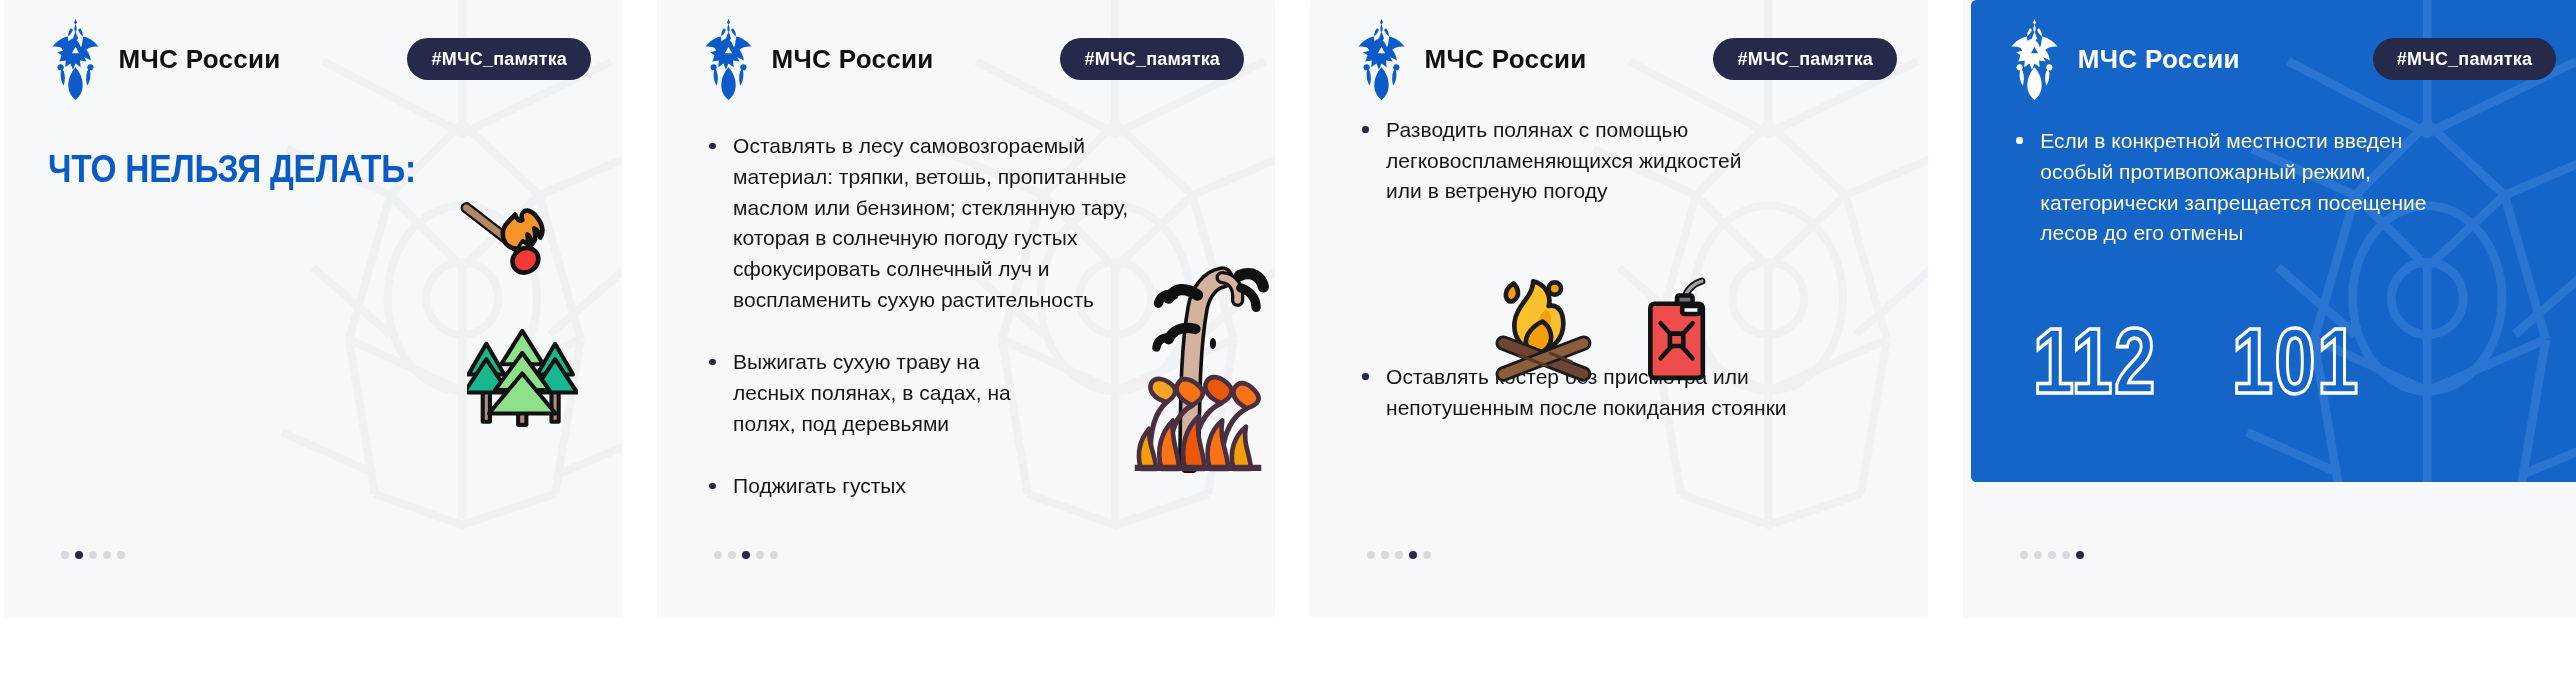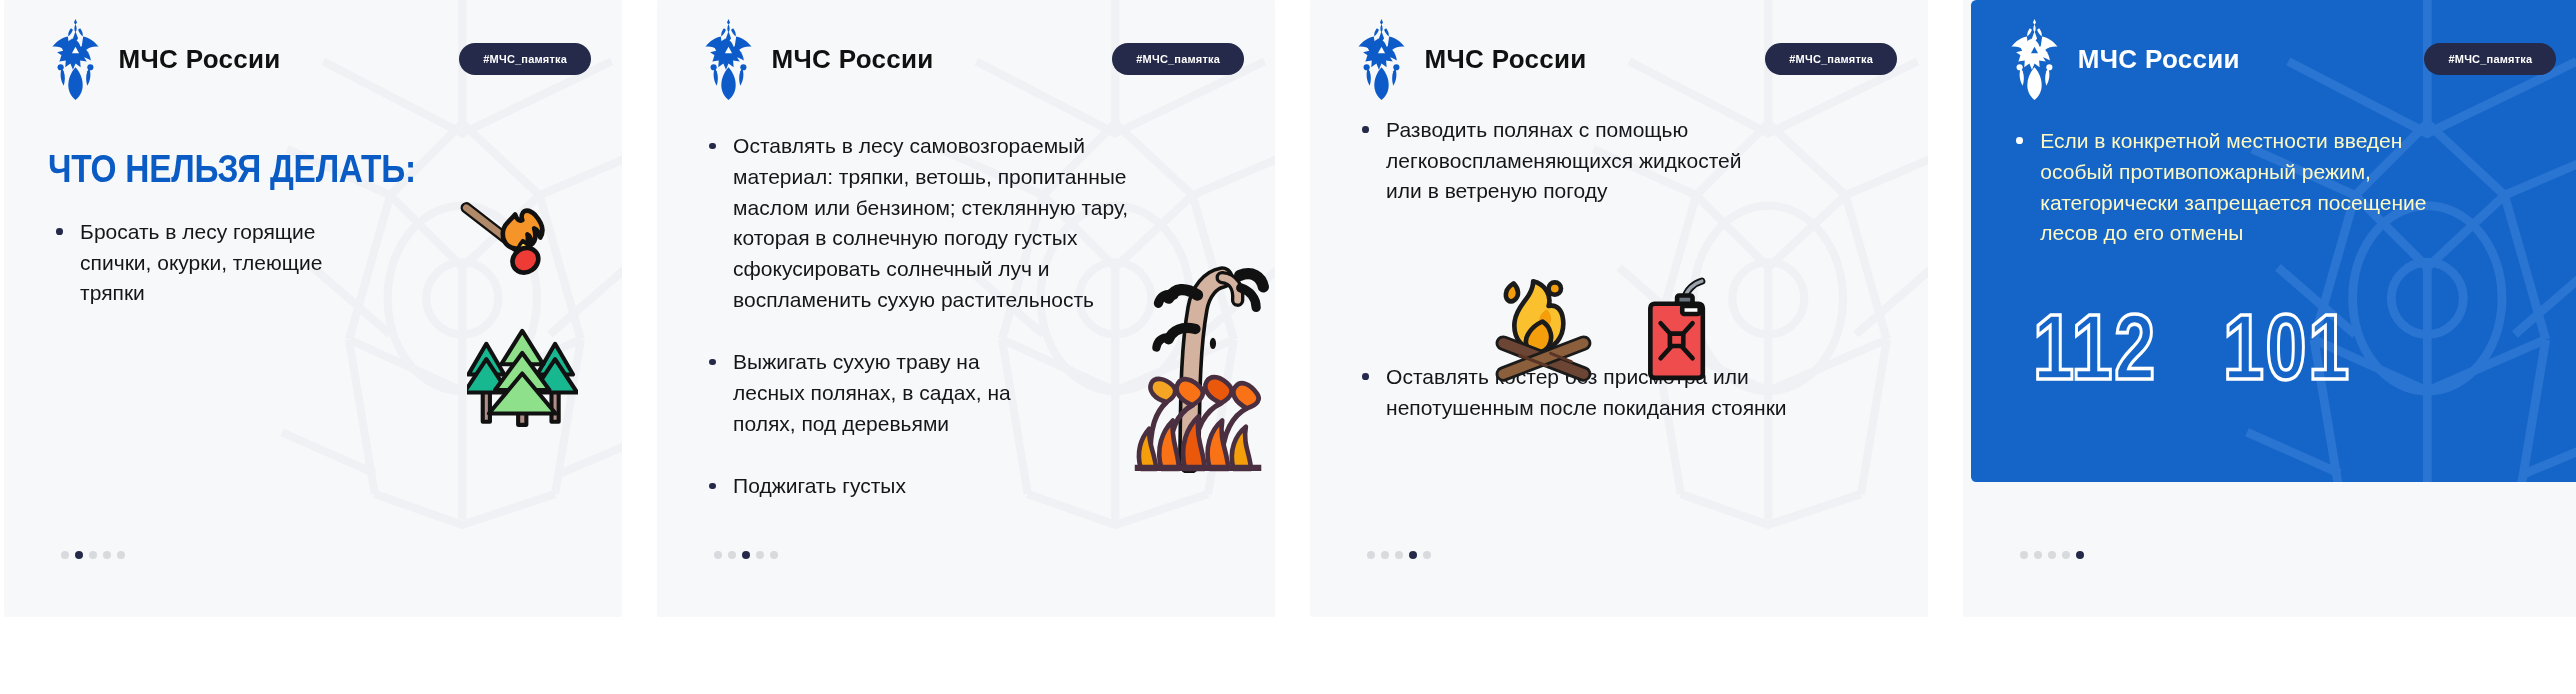--- a/index.html
+++ b/index.html
@@ -57,21 +57,21 @@
     letter-spacing: 0.3px;
     color: #111111;
     white-space: nowrap;
   }
   .hashtag-badge {
     margin-left: auto;
     background: #262a4a;
     color: #ffffff;
     border-radius: 31px;
     padding: 10.3px 24px;
-    font-size: 11px;
+    font-size: 18px;
     font-weight: bold;
     white-space: nowrap;
     letter-spacing: 0.2px;
   }
 
   
   .card-body {
     position: absolute;
     left: 0; top: 118px; right: 0; bottom: 0;
     padding: 0 44px;
@@ -127,22 +127,22 @@
     height: 482px;
     background: #1565c8;
     border-radius: 5.2px;
     overflow: hidden;
   }
   .blue-panel .card-header { padding: 0 31px 0 37px; }
   .blue-panel .brand-name { color: #ffffff; }
   .blue-panel .card-body { padding: 0 37px; }
   .phones {
     display: flex;
-    gap: 35px;
-    margin-top: 52px;
+    gap: 44px;
+    margin-top: 66px;
     padding-left: 25px;
   }
   .phone-number {
     font-size: 92px;
     font-weight: bold;
     line-height: 1;
     color: transparent;
     -webkit-text-stroke: 3.6px #ffffff;
     letter-spacing: 2.1px;
     font-family: "Liberation Sans Narrow", "Liberation Sans", sans-serif;
@@ -206,21 +206,20 @@
           </g>
         </svg>
       </div>
       <div class="brand-name">МЧС России</div>
       <div class="hashtag-badge">#МЧС_памятка</div>
     </div>
 
     <div class="card-body">
       <div class="card-title">ЧТО НЕЛЬЗЯ ДЕЛАТЬ:</div>
       <ul class="bullets" style="margin-top:26px;">
-        <li style="max-width:319px;">Бросать в лесу горящие спички, окурки, тлеющие тряпки</li>
       </ul>
     </div>
 
     <div class="illo illo-match">
       <svg viewBox="0 0 210 200">
         <g stroke="#111" stroke-width="9" stroke-linejoin="round" stroke-linecap="round">
           <path d="M18 48 L128 133" stroke-width="22" stroke="#111"></path>
           <path d="M18 48 L128 133" stroke-width="13" stroke="#b08968"></path>
           <path d="M152 62 c14 16 18 31 10 44 c-2-10-7-16-12-18 c5 16 2 27-7 33 c2-11-1-18-6-21 c3 13 -2 23 -14 26 c-19 5 -34 -8 -34 -28 c0 -16 13 -24 24 -37 c3 11 9 14 14 11 c-5 -15 7 -27 25 -10 Z" fill="#f59428"></path>
           <path d="M128 112 c-7 8-11 16-10 25 c1 9 8 15 18 13 c8-2 12-9 10-18 c-2-8-10-13-18-20 Z" fill="#fcd34d" stroke-width="7"></path>

